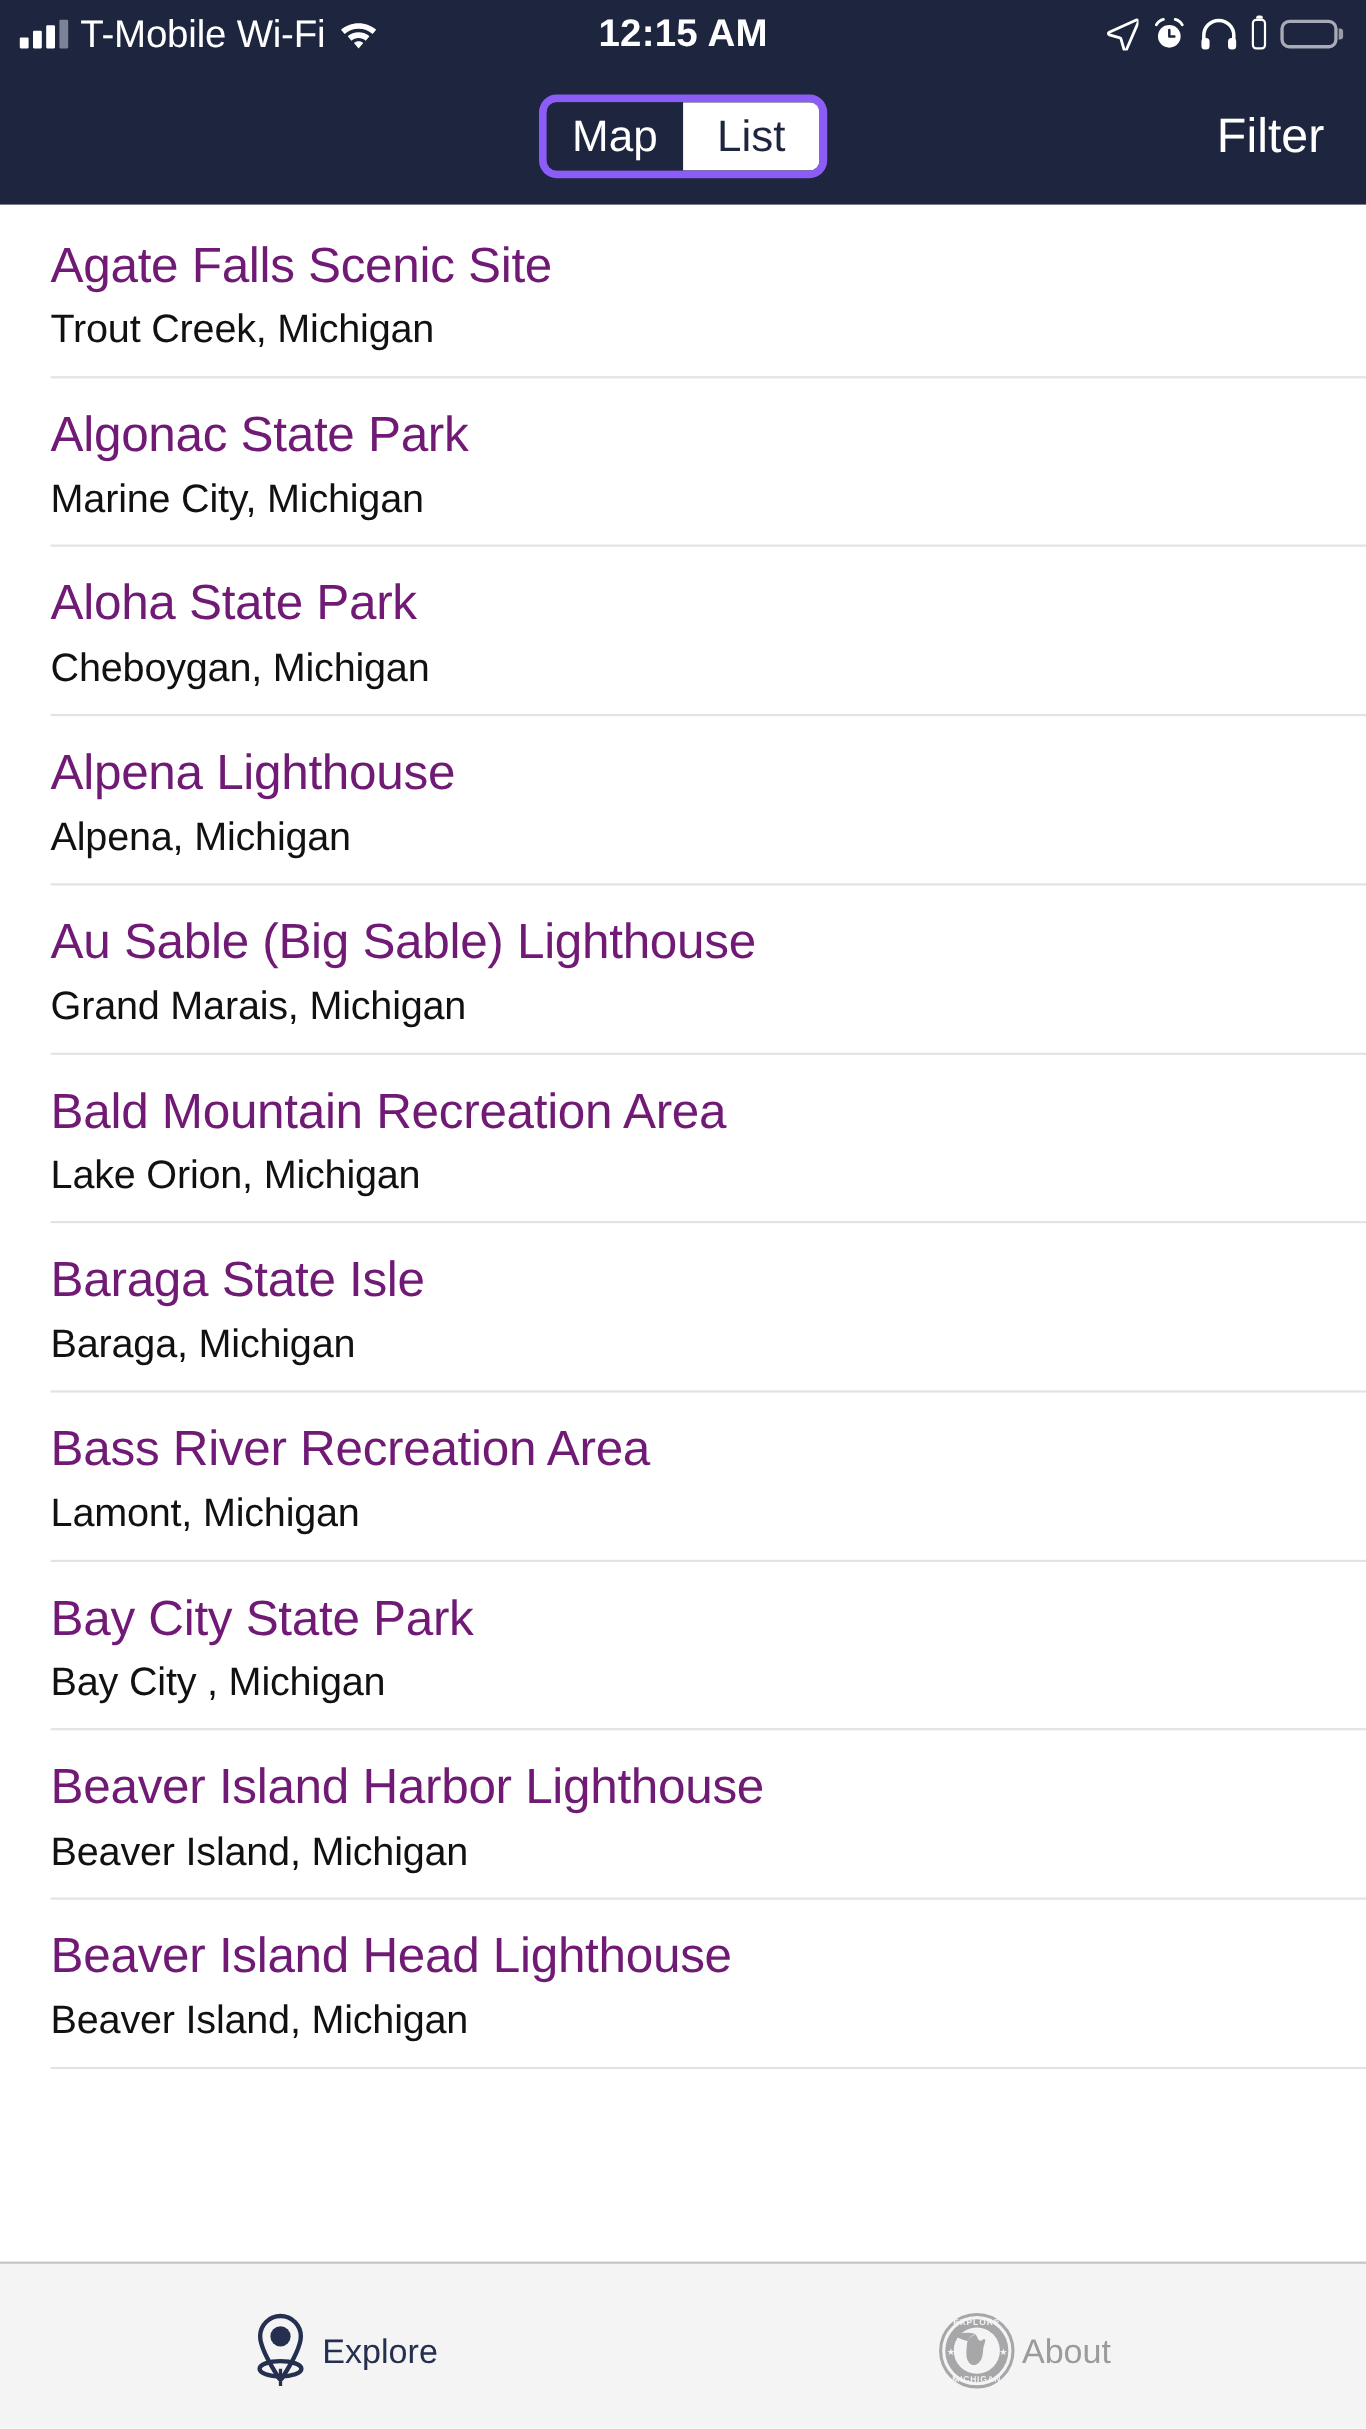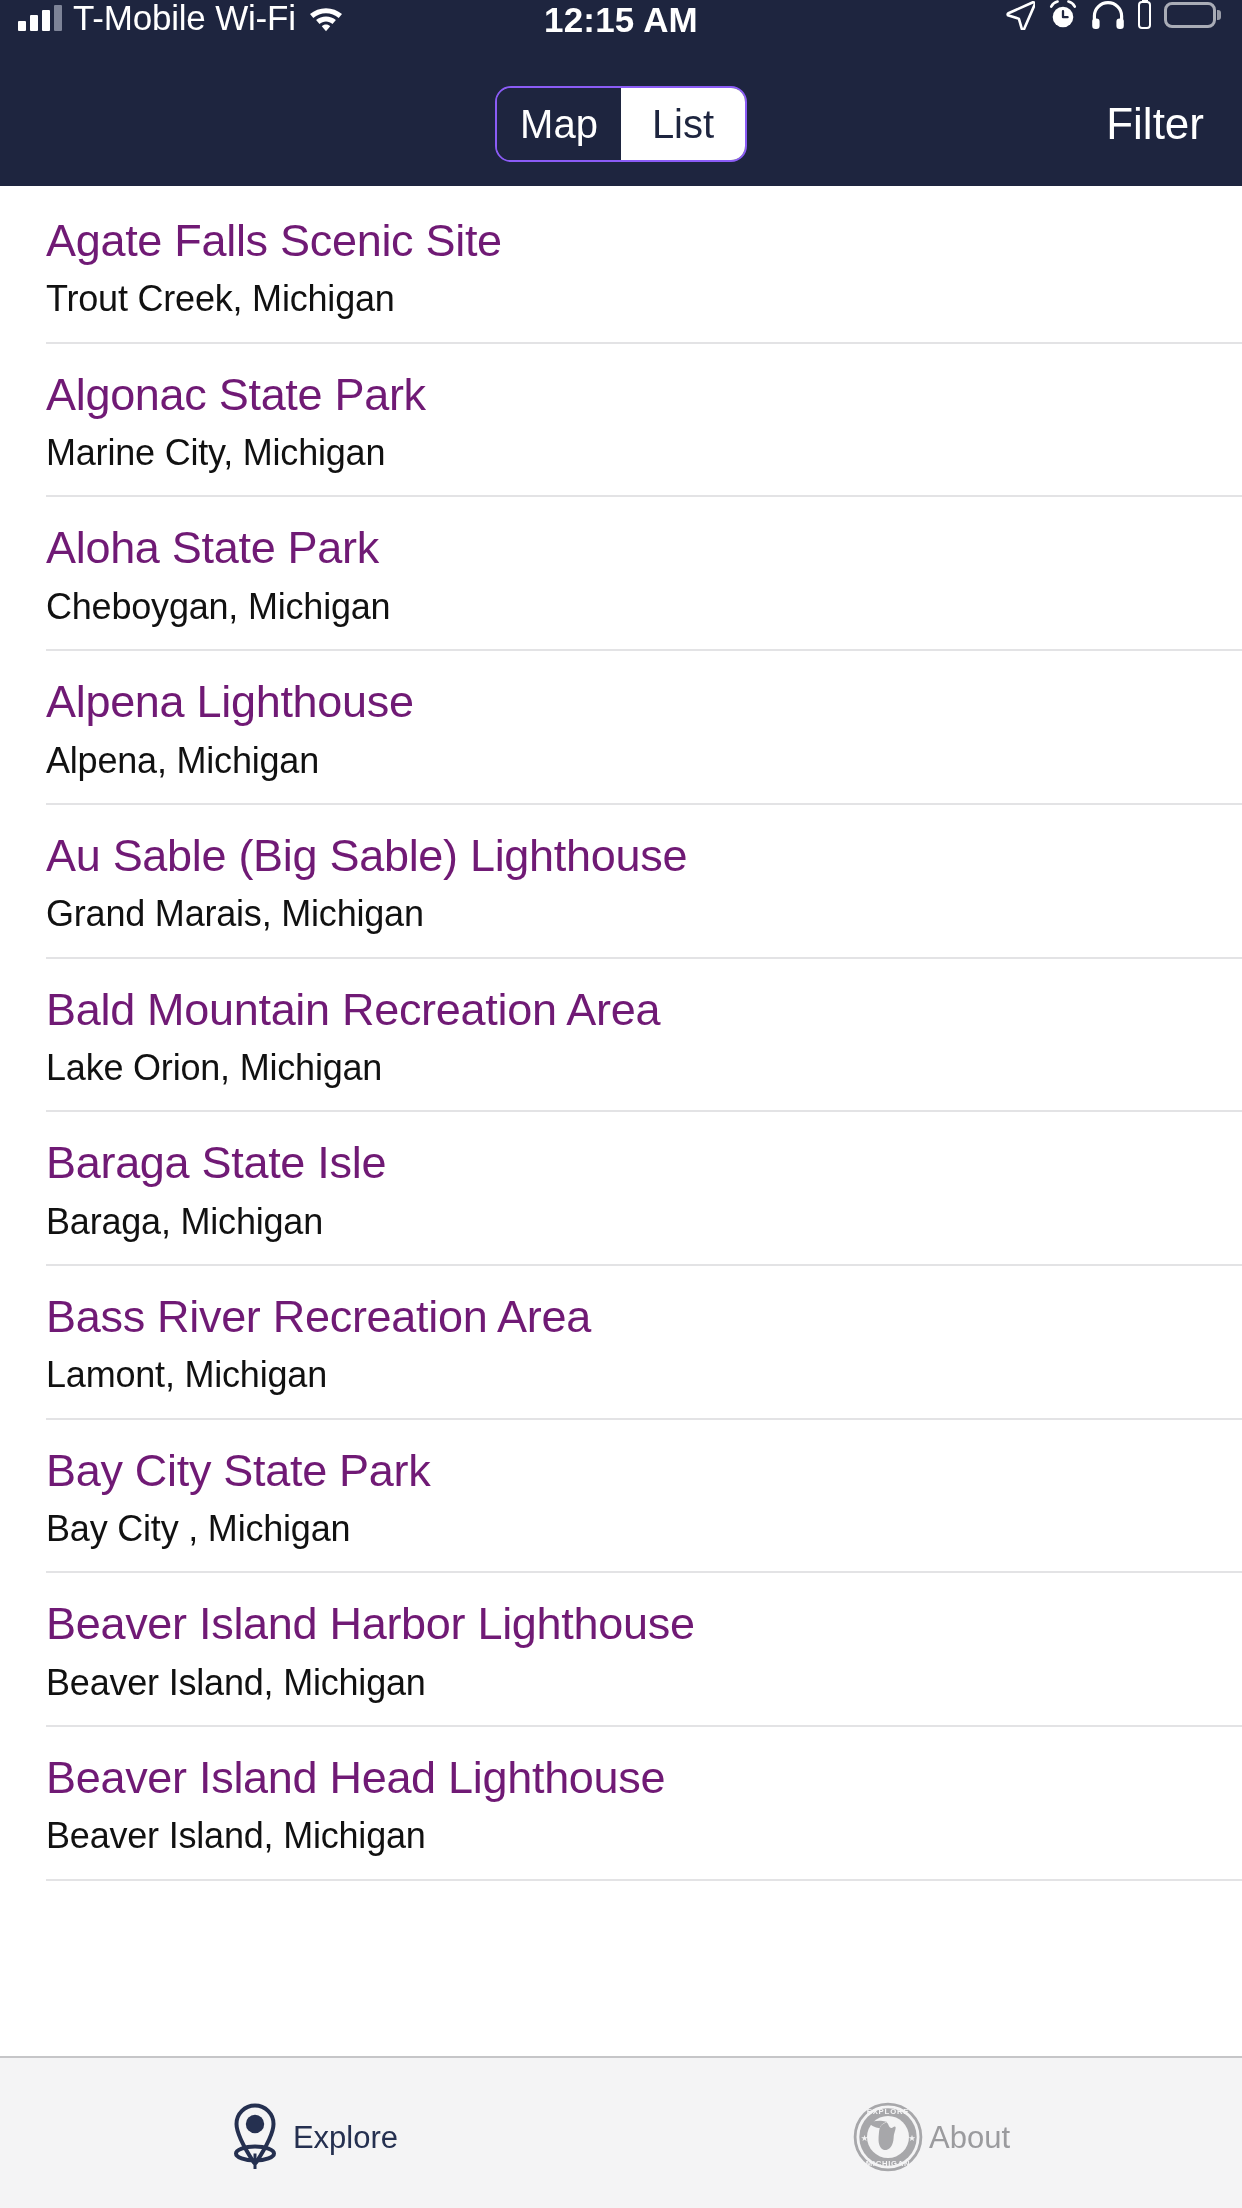--- a/index.html
+++ b/index.html
@@ -29,21 +29,21 @@
     width: 100%;
     flex: 0 0 auto;
     height: 186px;
     position: relative;
   }
 
   
   .statusbar {
     height: 62px;
     display: flex;
-    align-items: flex-start;
+    align-items: center;
     padding: 0 26px 0 18px;
     color: #ffffff;
     position: relative;
   }
   .sb-left {
     display: flex;
     align-items: center;
     gap: 11px;
   }
   .sb-center {
@@ -127,21 +127,21 @@
     height: 124px;
     display: flex;
     align-items: center;
     justify-content: center;
     position: relative;
     padding: 0 36px;
   }
 
   .segmented {
     display: flex;
-    border: 2px solid #8b5cf6;
+    border: 7px solid #8b5cf6;
     border-radius: 16px;
     overflow: hidden;
     height: 76px;
   }
   .seg {
     display: flex;
     align-items: center;
     justify-content: center;
     min-width: 124px;
     padding: 0 22px;

